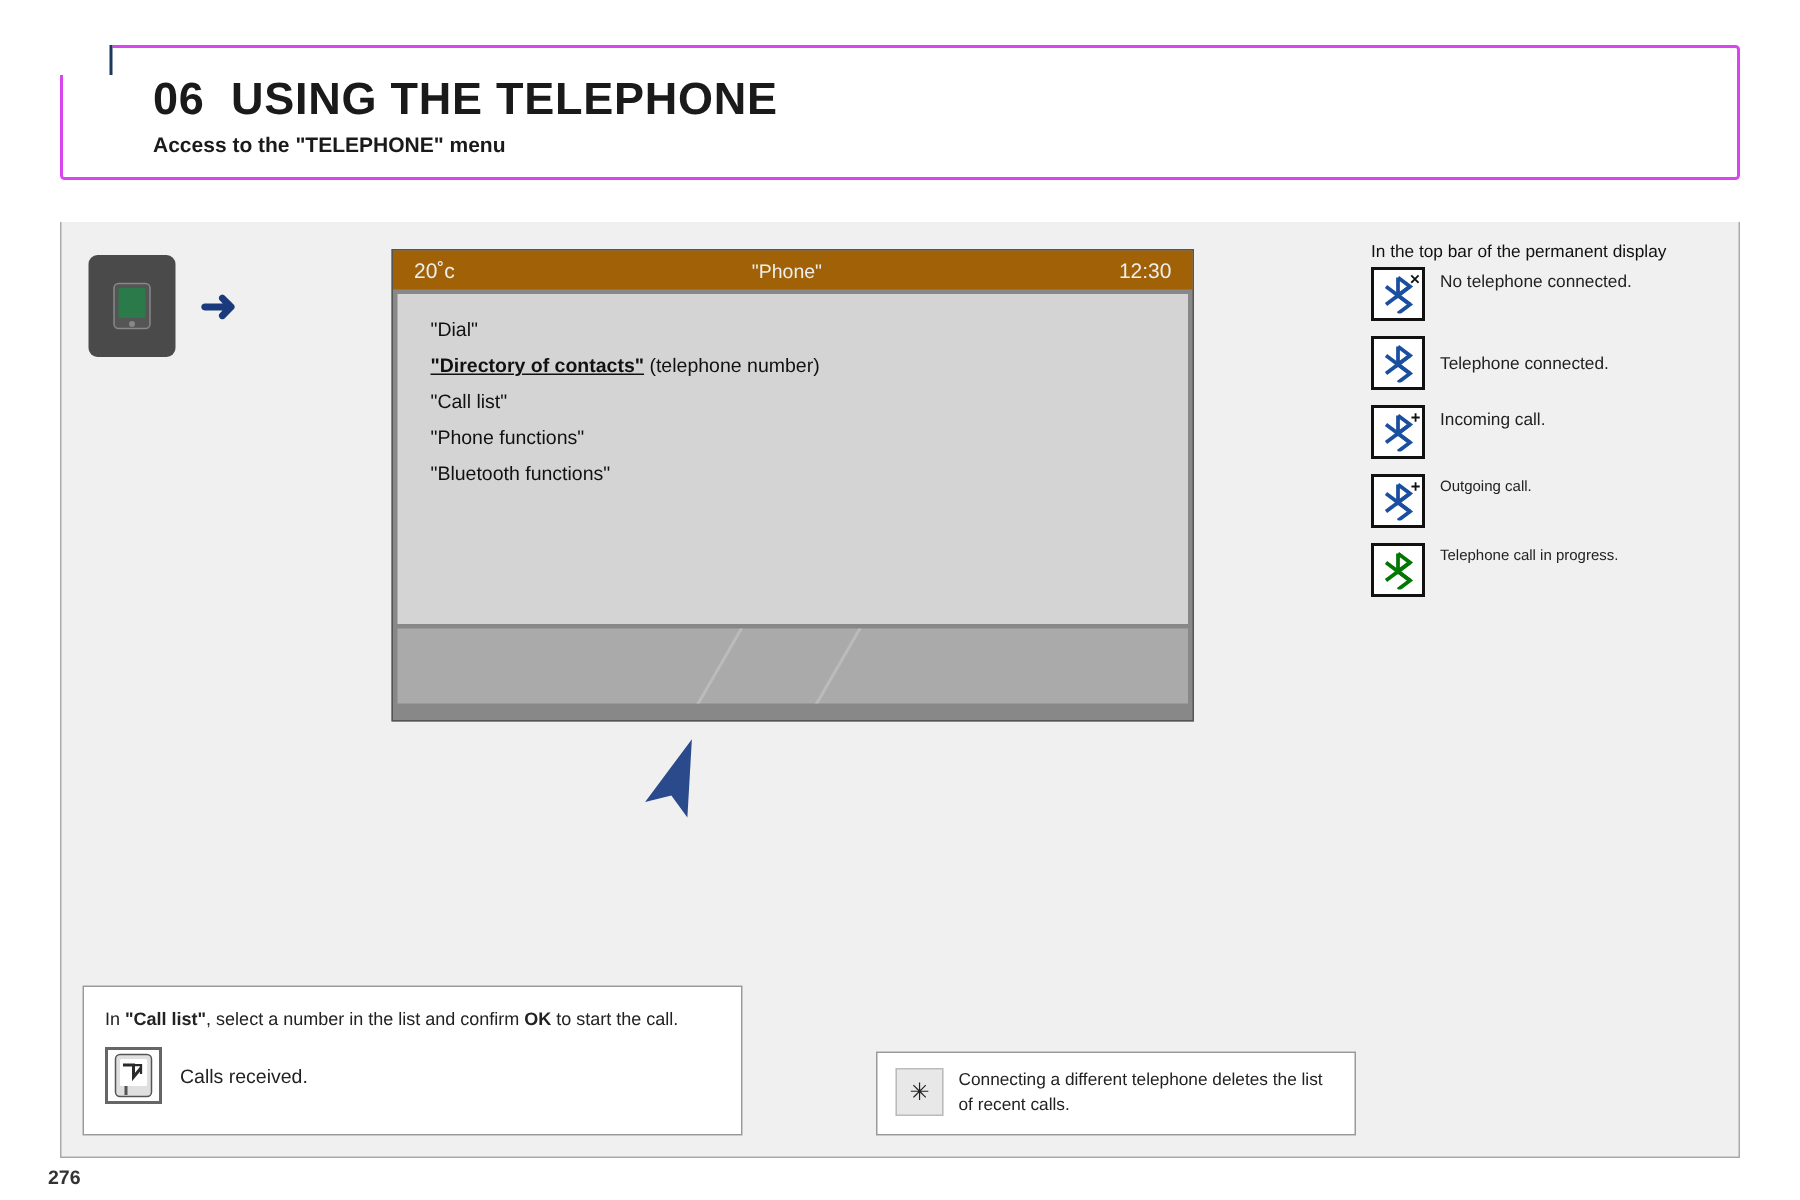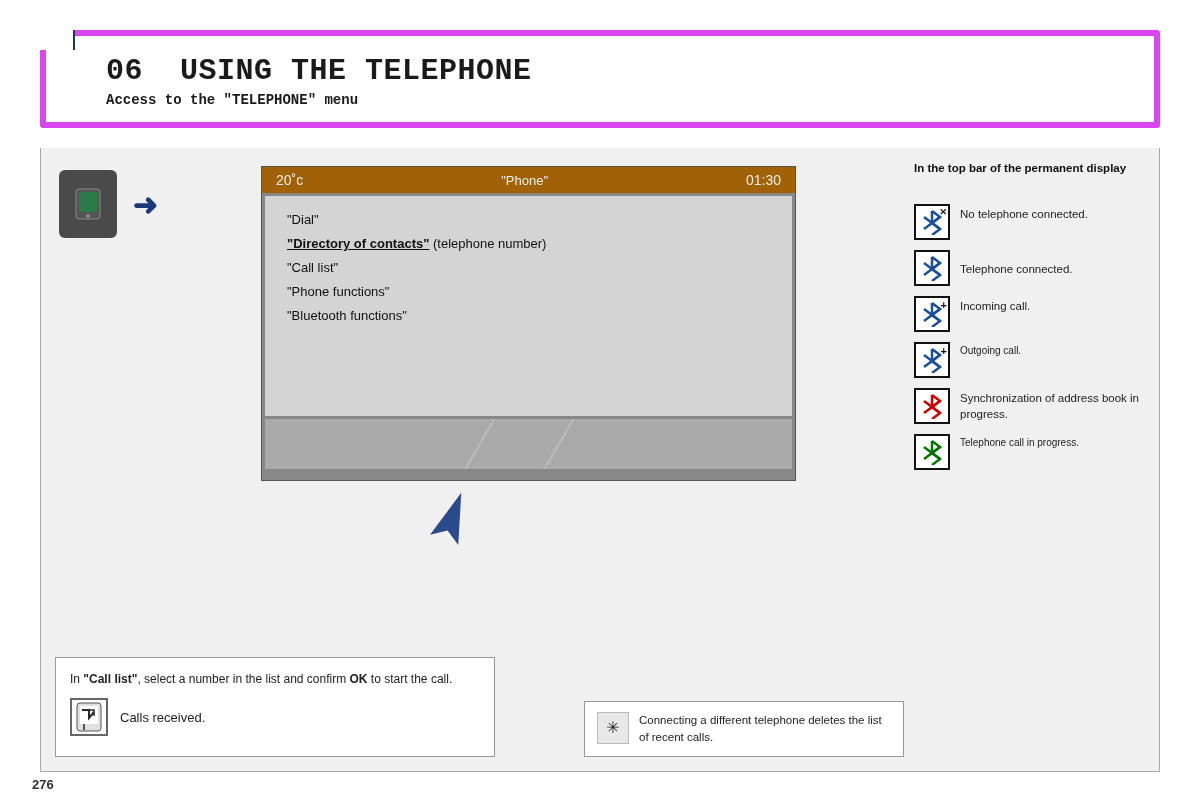--- a/index.html
+++ b/index.html
@@ -10,21 +10,21 @@
       font-family: Arial, sans-serif;
       font-size: 13px;
       color: #222;
       overflow: hidden;
       position: relative;
     }
   </style>
 </head>
 <body>
 
-<div style="position:absolute;top:30px;left:40px;right:40px;border:6px solid #d946ef;border-radius:3px;background:#fff;padding:18px 24px 14px 60px;font-family:Liberation Mono, monospace;">
+<div style="position:absolute;top:30px;left:40px;right:40px;border:2px solid #d946ef;border-radius:3px;background:#fff;padding:18px 24px 14px 60px;">
   <div style="font-size:30px;font-weight:bold;color:#1a1a1a;letter-spacing:0.5px;">
     <span>06</span>&nbsp;&nbsp;<span>USING THE TELEPHONE</span>
   </div>
   <div style="font-size:14px;font-weight:bold;color:#1a1a1a;margin-top:4px;">Access to the "TELEPHONE" menu</div>
 </div>
 
 <div style="position:absolute;top:30px;left:40px;width:35px;height:20px;background:#fff;border-right:2px solid #1a3a5c;"></div>
 
 <div style="position:absolute;top:148px;left:40px;right:40px;bottom:28px;border:1.5px solid #aaa;border-top:none;background:#f0f0f0;">
 
@@ -38,21 +38,21 @@
     </div>
     <div style="font-size:30px;color:#1a3a7c;font-weight:bold;">➜</div>
   </div>
 
 
   <div style="position:absolute;top:18px;left:220px;width:535px;height:315px;background:#888;border:1.5px solid #555;">
 
     <div style="background:#a16207;color:#eee;display:flex;justify-content:space-between;align-items:center;padding:5px 14px;font-size:14px;">
       <span>20˚c</span>
       <span style="font-size:13px;">"Phone"</span>
-      <span>01:30</span>
+      <span>12:30</span>
     </div>
 
     <div style="background:#d4d4d4;margin:3px;padding:16px 22px;min-height:220px;">
       <div style="font-size:13px;margin-bottom:9px;color:#111;">"Dial"</div>
       <div style="font-size:13px;margin-bottom:9px;color:#111;"><span style="font-weight:bold;text-decoration:underline;">"Directory of contacts"</span> (telephone number)</div>
       <div style="font-size:13px;margin-bottom:9px;color:#111;">"Call list"</div>
       <div style="font-size:13px;margin-bottom:9px;color:#111;">"Phone functions"</div>
       <div style="font-size:13px;margin-bottom:9px;color:#111;">"Bluetooth functions"</div>
     </div>
 
@@ -62,21 +62,21 @@
     </div>
   </div>
 
   <div style="position:absolute;top:333px;left:370px;">
     <svg width="80" height="80" viewBox="0 0 80 80">
       <polygon points="40,10 55,60 40,50 25,60" fill="#2a4a8c" transform="rotate(20, 40, 40)"></polygon>
     </svg>
   </div>
 
   <div style="position:absolute;top:12px;right:10px;width:235px;">
-    <div style="font-size:11.5px;font-weight:bold;color:#111;margin-bottom:28px;line-height:1.4;">In the top bar of the permanent display</div>
+    <div style="font-size:11.5px;font-weight:normal;color:#111;margin-bottom:2px;line-height:1.4;">In the top bar of the permanent display</div>
 
     <div style="display:flex;align-items:flex-start;gap:10px;margin-bottom:10px;">
       <div style="width:36px;height:36px;border:2px solid #111;background:#fff;display:flex;align-items:center;justify-content:center;flex-shrink:0;position:relative;">
         <svg width="22" height="26" viewBox="0 0 22 26">
           <polyline points="11,2 19,8 11,14 11,2" fill="none" stroke="#1a4fa0" stroke-width="2.5"></polyline>
           <polyline points="11,14 19,20 11,26" fill="none" stroke="#1a4fa0" stroke-width="2.5"></polyline>
           <line x1="3" y1="8" x2="19" y2="20" stroke="#1a4fa0" stroke-width="2.5"></line>
           <line x1="3" y1="20" x2="19" y2="8" stroke="#1a4fa0" stroke-width="2.5"></line>
         </svg>
         <div style="position:absolute;top:1px;right:1px;font-size:9px;font-weight:bold;color:#111;">✕</div>
@@ -115,31 +115,20 @@
           <polyline points="11,2 19,8 11,14 11,2" fill="none" stroke="#1a4fa0" stroke-width="2.5"></polyline>
           <polyline points="11,14 19,20 11,26" fill="none" stroke="#1a4fa0" stroke-width="2.5"></polyline>
           <line x1="3" y1="8" x2="19" y2="20" stroke="#1a4fa0" stroke-width="2.5"></line>
           <line x1="3" y1="20" x2="19" y2="8" stroke="#1a4fa0" stroke-width="2.5"></line>
         </svg>
         <div style="position:absolute;top:1px;right:1px;font-size:11px;font-weight:bold;color:#111;">+</div>
       </div>
       <div style="font-size:10px;color:#222;line-height:1.4;padding-top:2px;">Outgoing call.</div>
     </div>
 
-    <div style="display:flex;align-items:flex-start;gap:10px;margin-bottom:10px;">
-      <div style="width:36px;height:36px;border:2px solid #111;background:#fff;display:flex;align-items:center;justify-content:center;flex-shrink:0;">
-        <svg width="22" height="26" viewBox="0 0 22 26">
-          <polyline points="11,2 19,8 11,14 11,2" fill="none" stroke="#cc0000" stroke-width="2.5"></polyline>
-          <polyline points="11,14 19,20 11,26" fill="none" stroke="#cc0000" stroke-width="2.5"></polyline>
-          <line x1="3" y1="8" x2="19" y2="20" stroke="#cc0000" stroke-width="2.5"></line>
-          <line x1="3" y1="20" x2="19" y2="8" stroke="#cc0000" stroke-width="2.5"></line>
-        </svg>
-      </div>
-      <div style="font-size:11.5px;color:#222;line-height:1.4;padding-top:2px;">Synchronization of address book in progress.</div>
-    </div>
 
     <div style="display:flex;align-items:flex-start;gap:10px;margin-bottom:10px;">
       <div style="width:36px;height:36px;border:2px solid #111;background:#fff;display:flex;align-items:center;justify-content:center;flex-shrink:0;">
         <svg width="22" height="26" viewBox="0 0 22 26">
           <polyline points="11,2 19,8 11,14 11,2" fill="none" stroke="#007700" stroke-width="2.5"></polyline>
           <polyline points="11,14 19,20 11,26" fill="none" stroke="#007700" stroke-width="2.5"></polyline>
           <line x1="3" y1="8" x2="19" y2="20" stroke="#007700" stroke-width="2.5"></line>
           <line x1="3" y1="20" x2="19" y2="8" stroke="#007700" stroke-width="2.5"></line>
         </svg>
       </div>

